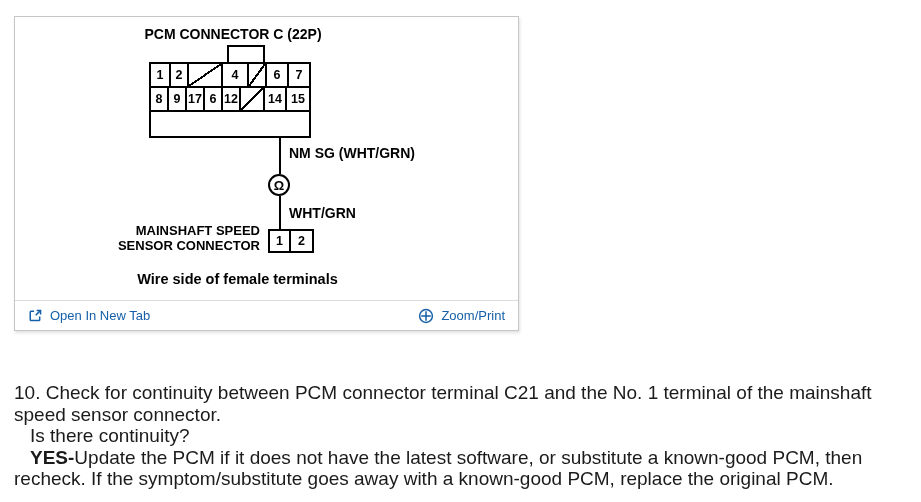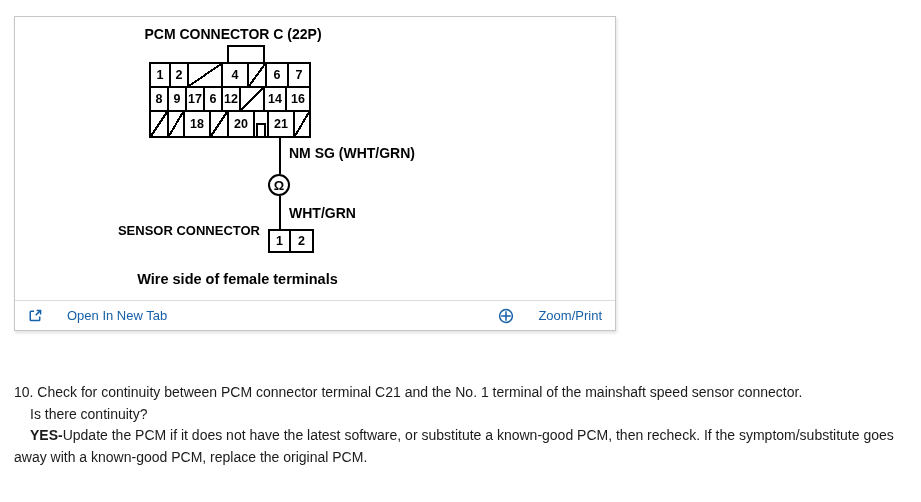--- a/index.html
+++ b/index.html
@@ -1,19 +1,19 @@
 <!DOCTYPE html>
 <html><head>
 <meta charset="utf-8">
 <style>
   html,body{margin:0;padding:0;background:#ffffff;}
   body{width:921px;height:502px;position:relative;font-family:"Liberation Sans",sans-serif;color:#1b1b1b;overflow:hidden;}
 
   
-  .panel{position:absolute;left:14px;top:16px;width:602px;height:315px;background:#fff;
+  .panel{position:absolute;left:14px;top:16px;width:505px;height:315px;background:#fff;
          border:1px solid #c6c6c6;box-shadow:1px 2px 3px rgba(0,0,0,.12);box-sizing:border-box;}
   .diagram{position:absolute;left:0;top:0;right:0;bottom:30px;}
   .fig-title{position:absolute;top:9px;left:0;width:436px;text-align:center;font-weight:bold;font-size:14px;color:#000;}
 
   .tab{position:absolute;left:212px;top:28px;width:38px;height:18px;border:2px solid #000;border-bottom:none;box-sizing:border-box;}
   .pcm-body{position:absolute;left:134px;top:45px;width:162px;height:76px;border:2px solid #000;box-sizing:border-box;background:#fff;}
   .prow{display:flex;height:24px;}
   .pcell{box-sizing:border-box;border-right:2px solid #000;display:flex;align-items:center;justify-content:center;
          font-weight:bold;font-size:12.5px;color:#000;}
   .pcell.nr{border-right:none;}
@@ -32,25 +32,25 @@
   .lbl-top{left:274px;top:128px;}
   .lbl-bot{left:274px;top:188px;}
   .sensor-label{position:absolute;left:70px;top:206px;width:175px;text-align:right;font-weight:bold;font-size:13px;line-height:15px;color:#000;}
   .sensor-box{position:absolute;left:253px;top:212px;height:24px;display:flex;border:2px solid #000;box-sizing:border-box;background:#fff;}
   .sensor-pin{width:21px;display:flex;align-items:center;justify-content:center;font-weight:bold;font-size:12.5px;color:#000;border-right:2px solid #000;box-sizing:border-box;}
   .sensor-pin:last-child{border-right:none;}
   .fig-caption{position:absolute;top:254px;left:0;width:445px;text-align:center;font-weight:bold;font-size:14.5px;color:#000;}
 
   .panel-footer{position:absolute;left:0;right:0;bottom:0;height:30px;border-top:1px solid #dcdcdc;
                 display:flex;align-items:center;justify-content:space-between;padding:0 13px;box-sizing:border-box;}
-  .flink{display:flex;align-items:center;gap:24px;color:#1560a8;font-size:13px;text-decoration:none;cursor:pointer;}
+  .flink{display:flex;align-items:center;gap:7px;color:#1560a8;font-size:13px;text-decoration:none;cursor:pointer;}
   .flink svg{display:block;}
 
   
-  .instructions{position:absolute;left:14px;top:382px;width:899px;font-size:14px;line-height:21.6px;color:#1b1b1b;}
+  .instructions{position:absolute;left:14px;top:382px;width:899px;font-size:19px;line-height:21.6px;color:#1b1b1b;}
   .instructions p{margin:0;}
   .indent{text-indent:16px;}
   .bold{font-weight:bold;}
 </style>
 </head>
 <body>
 
 <div class="panel">
   <div class="diagram">
 
@@ -69,44 +69,33 @@
         <div class="pcell nr" style="flex:1">7</div>
       </div>
       <div class="prow rb">
         <div class="pcell" style="width:18px">8</div>
         <div class="pcell" style="width:18px">9</div>
         <div class="pcell" style="width:18px">17</div>
         <div class="pcell" style="width:18px">6</div>
         <div class="pcell" style="width:18px">12</div>
         <div class="pcell hatch" style="width:24px"></div>
         <div class="pcell" style="width:22px">14</div>
-        <div class="pcell nr" style="flex:1">16</div>
-      </div>
-      <div class="prow">
-        <div class="pcell hatch" style="width:18px"></div>
-        <div class="pcell hatch" style="width:16px"></div>
-        <div class="pcell" style="width:26px">18</div>
-        <div class="pcell hatch" style="width:18px"></div>
-        <div class="pcell" style="width:26px">20</div>
-        <div class="pcell notch-cell" style="width:14px">
-          <div class="notch"></div>
-        </div>
-        <div class="pcell" style="width:26px">21</div>
-        <div class="pcell nr hatch" style="flex:1"></div>
+        <div class="pcell nr" style="flex:1">15</div>
       </div>
     </div>
 
     <div class="wire wireA"></div>
     <div class="term-circle">Ω</div>
     <div class="wire wireB"></div>
 
     <div class="lbl-wire lbl-top">NM SG (WHT/GRN)</div>
     <div class="lbl-wire lbl-bot">WHT/GRN</div>
 
     <div class="sensor-label">
+      <div>MAINSHAFT SPEED</div>
       <div>SENSOR CONNECTOR</div>
     </div>
 
     <div class="sensor-box">
       <div class="sensor-pin">1</div>
       <div class="sensor-pin">2</div>
     </div>
 
     <div class="fig-caption">Wire side of female terminals</div>
   </div>

